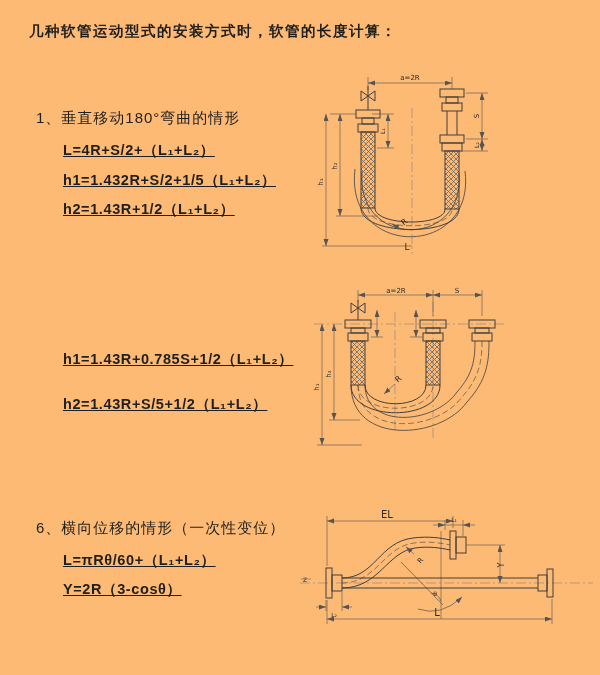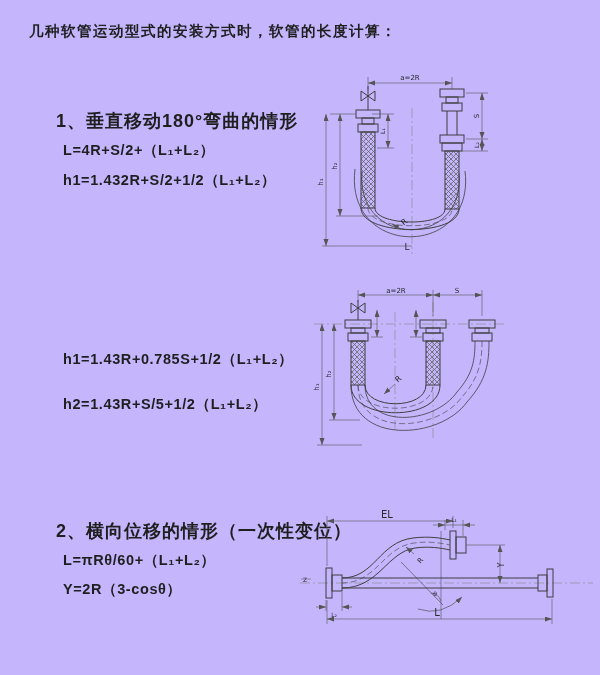--- a/index.html
+++ b/index.html
@@ -1,49 +1,50 @@
 <!DOCTYPE html>
 <html><head>
 <meta charset="utf-8">
 <style>
   html,body{margin:0;padding:0;background:#fff;}
   .page{
-    position:relative;width:600px;height:675px;background:#c4b5fd;overflow:hidden;
+    position:relative;width:600px;height:675px;background:#fdba74;overflow:hidden;
     font-family:"Liberation Sans","DejaVu Sans",sans-serif;color:#1f1f1f;
   }
   .doc-title{
     position:absolute;left:29px;top:22px;font-size:14.5px;font-weight:700;
     letter-spacing:1.5px;white-space:nowrap;
   }
   .sec-heading{
-    position:absolute;left:56px;font-size:18px;font-weight:700;
+    position:absolute;left:36px;font-size:15px;font-weight:400;
     letter-spacing:1px;white-space:nowrap;
   }
   .formula{
     position:absolute;left:63px;font-size:14.5px;font-weight:700;
-    letter-spacing:.6px;white-space:nowrap;
+    letter-spacing:.6px;white-space:nowrap;text-decoration:underline;
   }
   .diagram{position:absolute;}
   svg text{font-family:"DejaVu Sans","Liberation Sans",sans-serif;fill:#2b2b2b;}
 </style>
 </head>
 <body>
 
 <div class="page">
 
   <div class="doc-title">几种软管运动型式的安装方式时，软管的长度计算：</div>
 
   <div class="sec-heading" style="top:109px">1、垂直移动180°弯曲的情形</div>
   <div class="formula" style="top:141px">L=4R+S/2+（L₁+L₂）</div>
-  <div class="formula" style="top:171px">h1=1.432R+S/2+1/2（L₁+L₂）</div>
+  <div class="formula" style="top:171px">h1=1.432R+S/2+1/5（L₁+L₂）</div>
+  <div class="formula" style="top:200px">h2=1.43R+1/2（L₁+L₂）</div>
 
   <div class="formula" style="top:350px">h1=1.43R+0.785S+1/2（L₁+L₂）</div>
   <div class="formula" style="top:395px">h2=1.43R+S/5+1/2（L₁+L₂）</div>
 
-  <div class="sec-heading" style="top:519px">2、横向位移的情形（一次性变位）</div>
+  <div class="sec-heading" style="top:519px">6、横向位移的情形（一次性变位）</div>
   <div class="formula" style="top:551px">L=πRθ/60+（L₁+L₂）</div>
   <div class="formula" style="top:580px">Y=2R（3-cosθ）</div>
 
   <svg class="diagram" style="left:316px;top:64px" width="282" height="196" viewBox="0 0 282 196">
     <defs>
       <pattern id="braid1" width="5" height="5" patternUnits="userSpaceOnUse">
         <path d="M0,5 L5,0 M0,0 L5,5" stroke="#666" stroke-width="0.8" fill="none"></path>
       </pattern>
       <marker id="ar1" markerUnits="userSpaceOnUse" markerWidth="8" markerHeight="6" refX="7" refY="2.5" orient="auto-start-reverse">
         <path d="M0,0 L7,2.5 L0,5 Z" fill="#555"></path>

